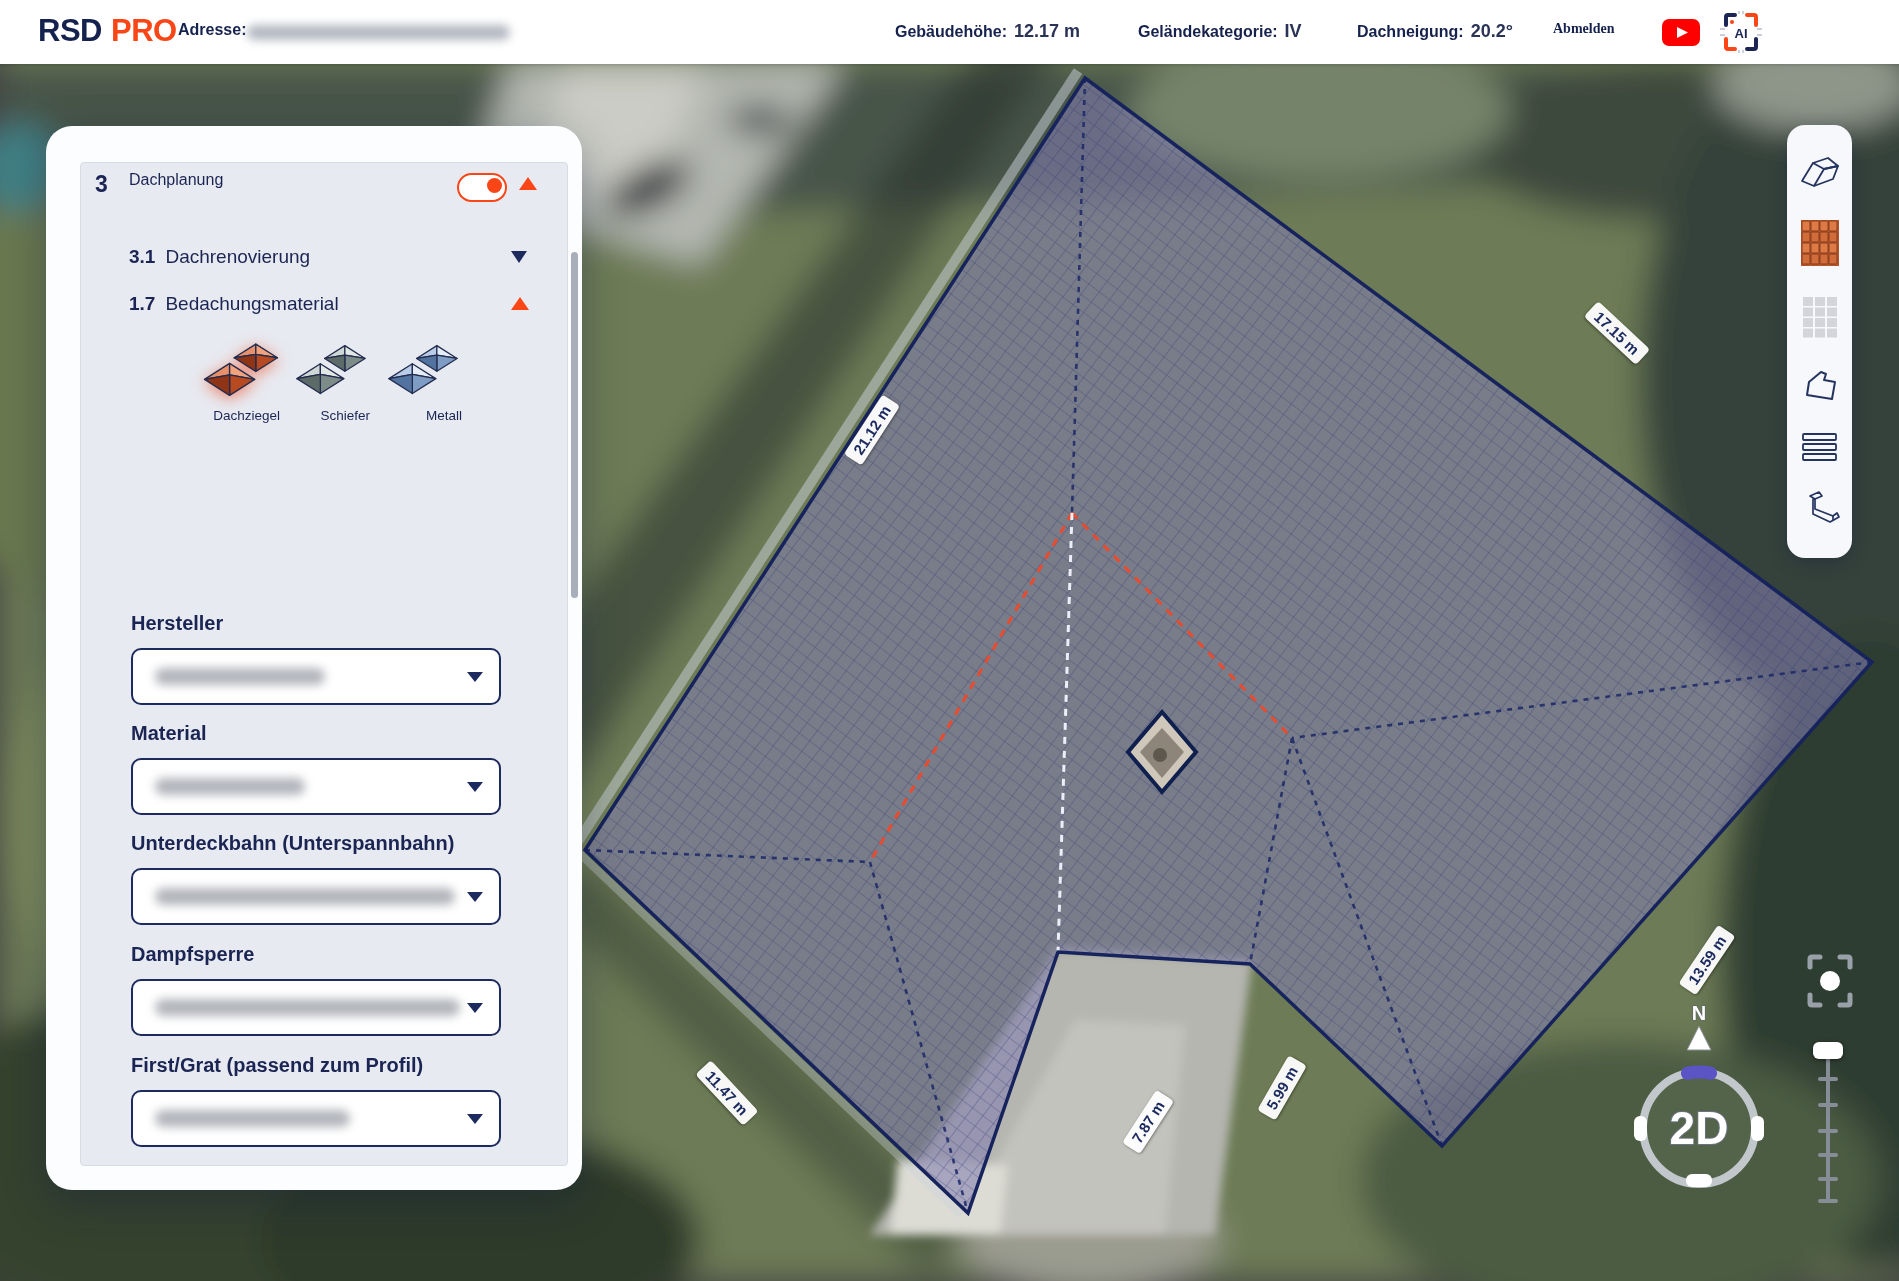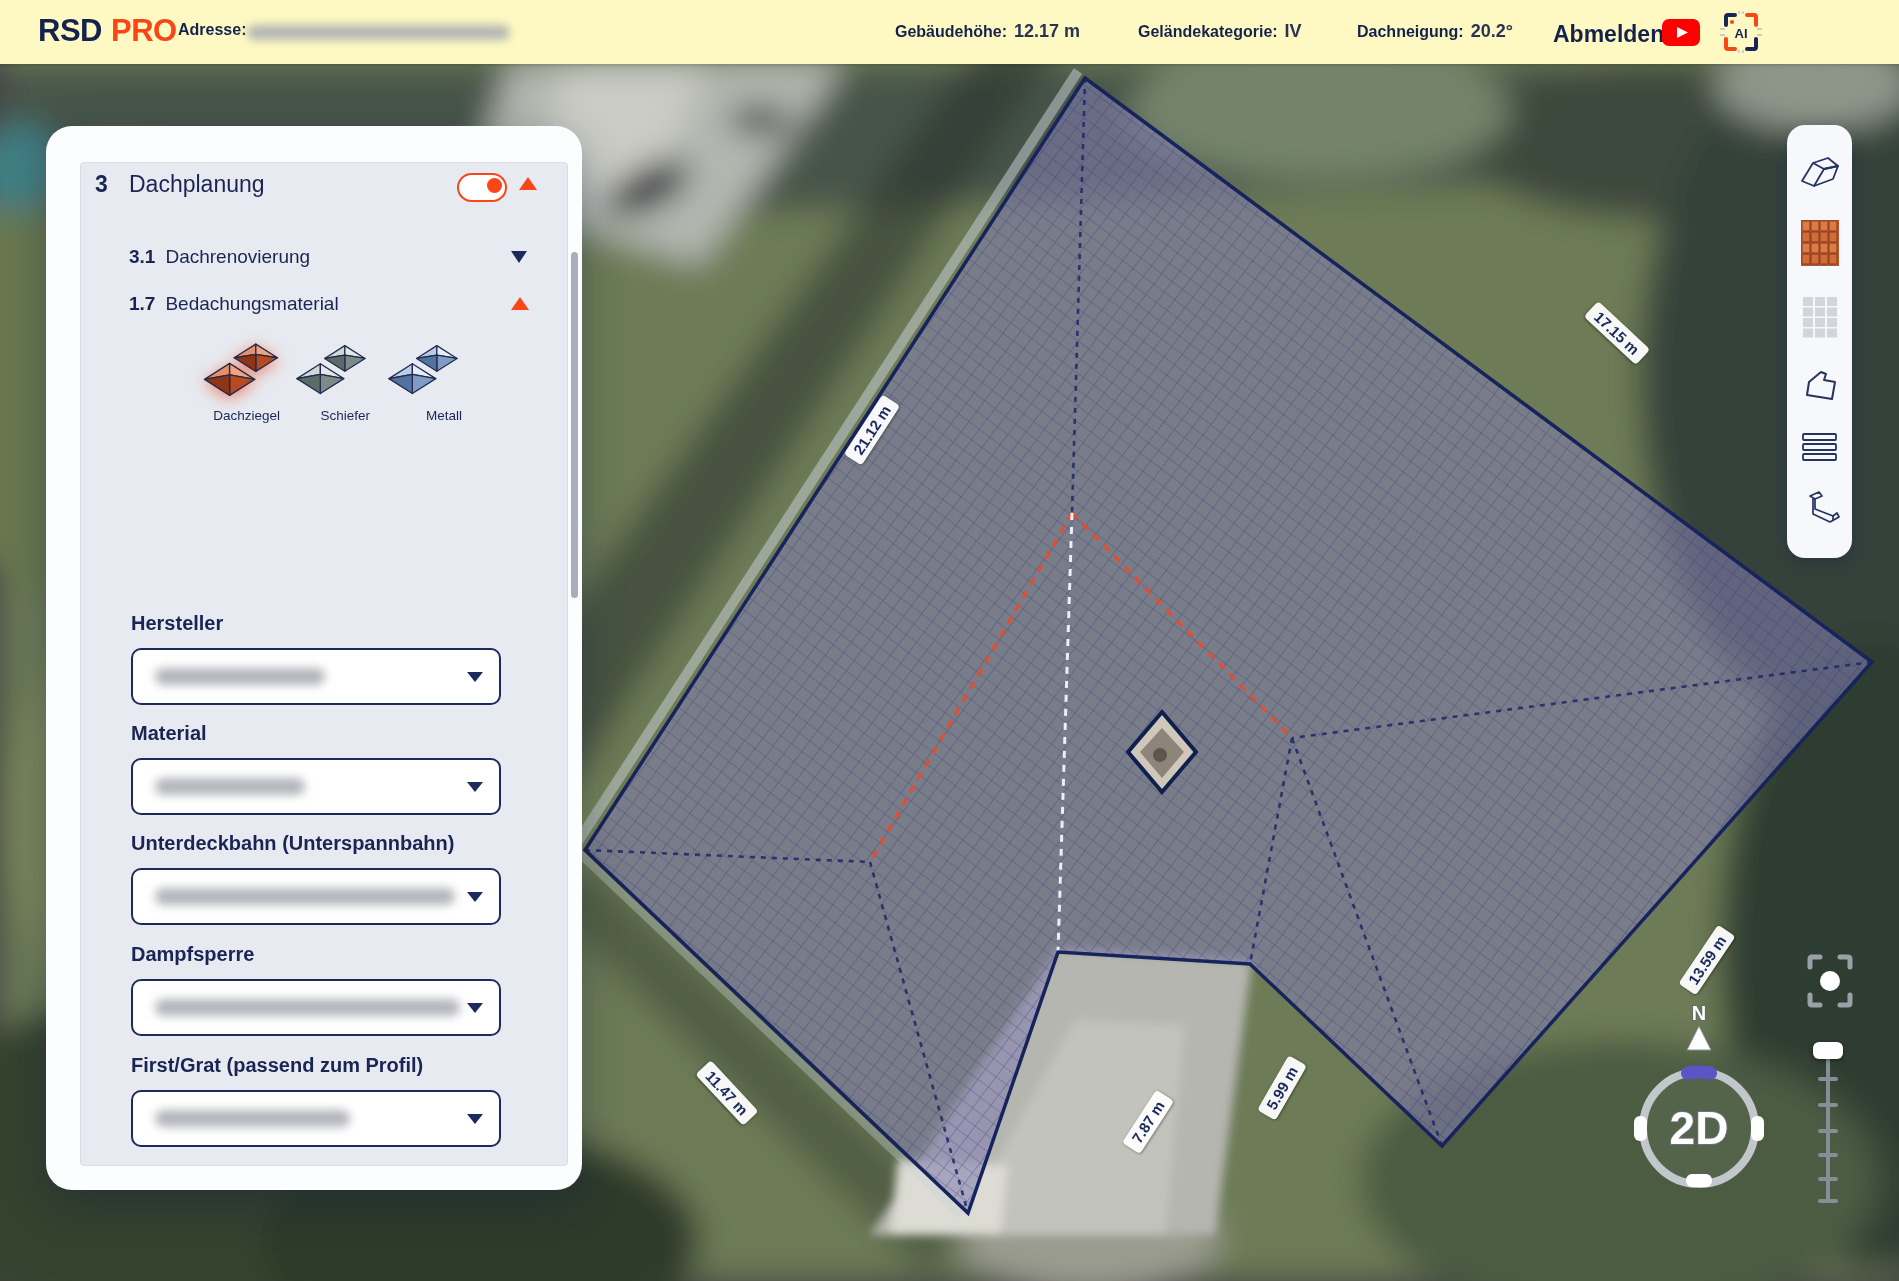--- a/index.html
+++ b/index.html
@@ -4,47 +4,47 @@
 <style>
   html,body{margin:0;padding:0;background:#444;}
   .stage{position:relative;width:1899px;height:1281px;overflow:hidden;
          font-family:"Liberation Sans",sans-serif;-webkit-font-smoothing:antialiased;}
   
   .map-svg{position:absolute;left:0;top:0;z-index:0;cursor:grab;}
   .chip{position:absolute;z-index:2;background:rgba(255,255,255,.95);color:#1b2a5e;
         font-weight:bold;font-size:15px;padding:2px 8px;border-radius:4px;
         box-shadow:0 1px 3px rgba(0,0,0,.45);white-space:nowrap;}
   
-  .header{position:absolute;left:0;top:0;width:1899px;height:64px;background:#fef9c3;
+  .header{position:absolute;left:0;top:0;width:1899px;height:64px;background:#ffffff;
           z-index:6;box-shadow:0 1px 3px rgba(0,0,0,.18);}
   .logo{position:absolute;left:38px;top:13px;font-size:31px;font-weight:800;letter-spacing:-.5px;}
   .logo .rsd{color:#16224e;} .logo .pro{color:#fa4616;margin-left:9px;}
   .hlabel{font-weight:bold;color:#16224e;font-size:16px;}
   .hvalue{font-weight:700;color:#2a3355;font-size:18px;margin-left:7px;}
   .hitem{position:absolute;top:21px;white-space:nowrap;}
   .addr-blob{position:absolute;left:247px;top:25px;width:263px;height:15px;border-radius:8px;
              background:#9aa0ac;filter:blur(5px);opacity:.75;}
-  .abmelden{position:absolute;left:1553px;top:21px;font-weight:bold;color:#16224e;font-size:23px;cursor:pointer;}
+  .abmelden{position:absolute;left:1553px;top:21px;font-weight:bold;color:#16224e;font-size:14px;cursor:pointer;font-family:Liberation Serif, serif;}
   .yt{position:absolute;left:1662px;top:19px;width:38px;height:27px;cursor:pointer;}
   .ailogo{position:absolute;left:1718px;top:9px;width:46px;height:46px;cursor:pointer;}
   
   .footer{position:absolute;left:0;top:1233px;width:1899px;height:48px;background:#101a4d;z-index:6;
           display:flex;align-items:center;color:#eef0f8;font-size:15px;}
   .footer .links{display:flex;gap:56px;margin-left:45px;}
   .footer .links span{cursor:pointer;}
   .footer .copy{margin-left:auto;margin-right:42px;color:#dfe3f2;}
   
   .panel{position:absolute;left:46px;top:126px;width:536px;height:1064px;background:#fcfdff;
          border-radius:26px;z-index:5;box-shadow:0 14px 42px rgba(15,25,60,.35);}
   .panel-inner{position:absolute;left:34px;top:36px;width:486px;height:1002px;background:#e8eaf1;
                border:1px solid #d9dce4;border-radius:4px;}
   .scroll-thumb{position:absolute;left:525px;top:126px;width:7px;height:346px;background:#a8aeba;
                 border-radius:4px;cursor:pointer;}
   .sec-num{position:absolute;left:14px;top:8px;font-size:23px;font-weight:bold;color:#1b2553;}
-  .sec-title{position:absolute;left:48px;top:8px;font-size:23px;color:#1b2553;}
+  .sec-title{position:absolute;left:48px;top:8px;font-size:16px;color:#1b2553;}
   .toggle{position:absolute;left:376px;top:10px;width:46px;height:25px;border:2.5px solid #fa4616;
           border-radius:15px;background:#fff;cursor:pointer;}
   .toggle .knob{position:absolute;right:3px;top:3px;width:15px;height:15px;border-radius:50%;background:#fa4616;}
   .tri-up{width:0;height:0;border-left:9px solid transparent;border-right:9px solid transparent;
           border-bottom:13px solid #fa4616;cursor:pointer;}
   .tri-down{width:0;height:0;border-left:8px solid transparent;border-right:8px solid transparent;
           border-top:12px solid #1c2a5e;cursor:pointer;}
   .sub-row{position:absolute;left:48px;font-size:19px;color:#1b2553;cursor:pointer;}
   .sub-row b{margin-right:10px;}
   .mat{position:absolute;width:110px;text-align:right;cursor:pointer;}

